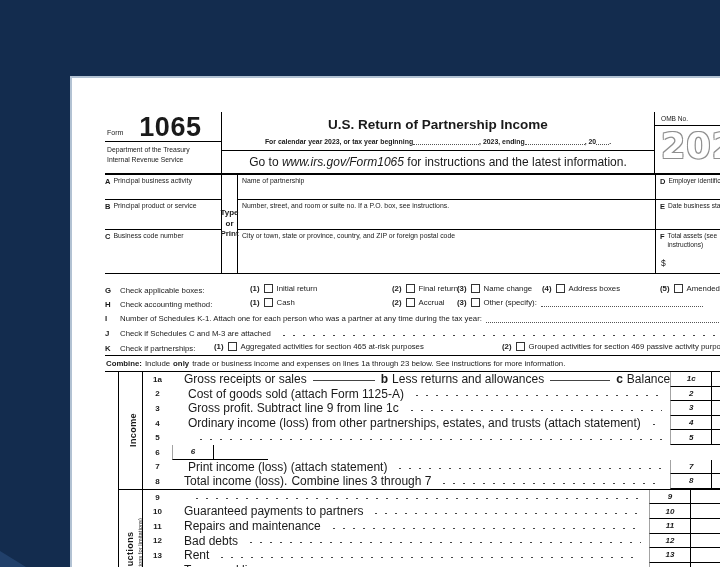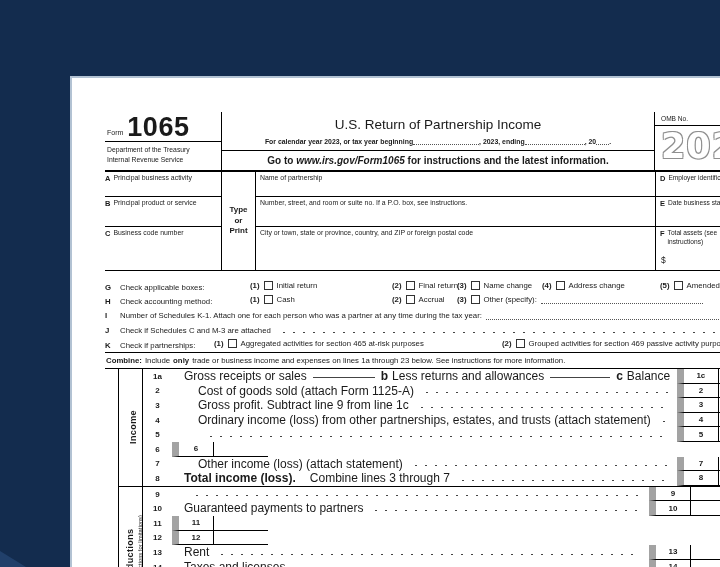--- a/index.html
+++ b/index.html
@@ -16,48 +16,48 @@
   .paper{
     position:absolute;left:70px;top:76px;width:650px;height:491px;
     background:#ffffff;overflow:hidden;box-sizing:border-box;
     border-top:2px solid #b2c2d3;border-left:2px solid #b2c2d3;
   }
   .form{position:absolute;left:33px;top:0;width:640px;}
 
   
   .hdr{display:flex;align-items:stretch;margin-top:34px;border-bottom:2px solid #000;}
   .hdr-left{width:117px;border-right:1px solid #000;box-sizing:border-box;display:flex;flex-direction:column;}
-  .form-line{display:flex;align-items:flex-end;gap:4px;padding:3px 2px 2px 2px;border-bottom:1px solid #000;}
+  .form-line{display:flex;align-items:flex-end;gap:16px;padding:3px 2px 2px 2px;border-bottom:1px solid #000;}
   .form-word{font-size:7px;padding-bottom:3px;}
   .form-number{font-size:27px;font-weight:bold;line-height:0.9;letter-spacing:0.5px;}
   .dept{font-size:6.8px;line-height:1.45;padding:3px 0 2px 2px;}
   .hdr-center{flex:1;border-right:1px solid #000;box-sizing:border-box;display:flex;flex-direction:column;text-align:center;}
-  .title{font-size:13.5px;font-weight:normal;padding:5px 0 4px;}
+  .title{font-size:13.5px;font-weight:bold;padding:5px 0 4px;}
   .cal{font-size:6.9px;font-weight:bold;border-bottom:1px solid #000;padding:0 4px 5px;display:flex;justify-content:center;align-items:flex-end;white-space:nowrap;}
-  .goto{font-size:10px;font-weight:bold;padding:4px 0 4px;}
+  .goto{font-size:12px;font-weight:normal;padding:4px 0 4px;}
   .goto .url{font-style:italic;}
   .hdr-right{width:90px;box-sizing:border-box;display:flex;flex-direction:column;}
   .omb{font-size:6.6px;padding:3px 4px 3px 6px;border-bottom:1px solid #000;white-space:nowrap;}
   .year-text{
     font-size:35px;font-weight:bold;line-height:1;padding:3px 0 0 6px;letter-spacing:1px;
     color:#fff;
     text-shadow:-1px -1px 0 #8f8f8f,1px -1px 0 #8f8f8f,-1px 1px 0 #8f8f8f,1px 1px 0 #8f8f8f;
     font-family:"DejaVu Sans",sans-serif;white-space:nowrap;
   }
   .dblank{display:inline-block;border-bottom:1px dotted #555;height:8px;}
   .sblank{display:inline-block;border-bottom:1px solid #444;height:8px;}
 
   
   .egrid{display:flex;border-bottom:1.5px solid #000;align-items:stretch;}
   .ecol-labels{width:116px;box-sizing:border-box;}
   .ecell{height:25px;border-bottom:1px solid #000;font-size:6.9px;padding:2px 1px 0 0;box-sizing:border-box;display:flex;gap:3px;}
   .ecell.h2{height:30px;}
   .ecell.h3{height:43px;border-bottom:none;}
   .eletter{font-weight:bold;font-size:7.5px;}
-  .ecol-type{width:35px;border-left:1px solid #000;border-right:1px solid #000;box-sizing:border-box;display:flex;align-items:center;justify-content:center;}
+  .ecol-type{width:17px;border-left:1px solid #000;border-right:1px solid #000;box-sizing:border-box;display:flex;align-items:center;justify-content:center;}
   .type-print{font-size:8px;font-weight:bold;text-align:center;line-height:1.35;}
   .ecol-fields{flex:1;box-sizing:border-box;}
   .fcell{height:25px;border-bottom:1px solid #000;font-size:6.9px;padding:2px 0 0 4px;box-sizing:border-box;}
   .fcell.h2{height:30px;}
   .fcell.h3{height:43px;border-bottom:none;}
   .ecol-right{width:90px;border-left:1px solid #000;box-sizing:border-box;}
   .rcell{height:25px;border-bottom:1px solid #000;font-size:6.6px;padding:2px 0 0 4px;box-sizing:border-box;display:flex;gap:3px;white-space:nowrap;}
   .rcell.h2{height:30px;}
   .rcell.h3{height:43px;border-bottom:none;position:relative;}
   .f-wrap{white-space:normal;line-height:1.3;width:60px;}
@@ -86,22 +86,22 @@
   .sec + .sec{border-top:1px solid #000;}
   .sec-side{width:25px;flex:0 0 25px;border-left:1px solid #000;border-right:1px solid #000;box-sizing:border-box;position:relative;overflow:hidden;}
   .rot{position:absolute;top:50%;left:50%;transform:translate(-50%,-50%) rotate(-90deg);white-space:nowrap;text-align:center;}
   .rot .big{font-weight:bold;font-size:9px;letter-spacing:0.4px;}
   .rot .small{font-size:5.8px;display:block;}
   .rot.low{top:78%;}
   .sec-rows{flex:1;display:flex;flex-direction:column;}
   .trow{display:flex;align-items:stretch;height:14.6px;}
   .tnum{width:29px;flex:0 0 29px;font-weight:bold;font-size:8px;display:flex;align-items:center;justify-content:center;}
   .tdesc{flex:1;display:flex;font-size:12px;white-space:nowrap;overflow:hidden;padding-left:12px;box-sizing:border-box;}
-  .tdesc .b{font-weight:bold;margin-right:14px;}
-  .tcode{width:42px;flex:0 0 42px;border-left:7px solid #a3a3a3;border-right:1px solid #000;border-bottom:1px solid #000;box-sizing:border-box;display:flex;align-items:center;justify-content:center;font-weight:bold;font-size:8px;}
+  .tdesc .b{font-weight:normal;margin-right:4px;}
+  .tcode{width:42px;flex:0 0 42px;border-left:1px solid #a3a3a3;border-right:1px solid #000;border-bottom:1px solid #000;box-sizing:border-box;display:flex;align-items:center;justify-content:center;font-weight:bold;font-size:8px;font-style:italic;}
   .tamt{width:54px;flex:0 0 54px;border-bottom:1px solid #000;box-sizing:border-box;}
   .subletter{font-weight:bold;margin:0 4px 0 6px;}
 </style>
 </head>
 <body>
 
 <div class="corner-accent"></div>
 
 <div class="paper">
   <div class="form">
@@ -200,21 +200,21 @@
           <span>Final return</span>
         </span>
         <span class="opt" style="left:352px;">
           <span class="optnum">(3)</span>
           <span class="cbx"></span>
           <span>Name change</span>
         </span>
         <span class="opt" style="left:437px;">
           <span class="optnum">(4)</span>
           <span class="cbx"></span>
-          <span>Address change</span>
+          <span>Address boxes</span>
         </span>
         <span class="opt" style="left:555px;">
           <span class="optnum">(5)</span>
           <span class="cbx"></span>
           <span>Amended return</span>
         </span>
       </div>
 
       <div class="chk">
         <span class="letter">H</span>
@@ -338,21 +338,21 @@
           <div class="trow">
             <div class="tnum">6</div>
             <div class="tcode">6</div>
             <div class="tamt"></div>
           </div>
 
           <div class="trow">
             <div class="tnum">7</div>
             <div class="tdesc">
                 <span class="b"></span>
-                <span>Other income (loss) (attach statement)</span>
+                <span>Print income (loss) (attach statement)</span>
                 <span class="leader"></span>
               </div>
             <div class="tcode">7</div>
             <div class="tamt"></div>
           </div>
 
           <div class="trow">
             <div class="tnum">8</div>
             <div class="tdesc">
                 <span class="b">Total income (loss).</span>
@@ -389,26 +389,34 @@
             <div class="tdesc">
                 <span>Guaranteed payments to partners</span>
                 <span class="leader"></span>
               </div>
             <div class="tcode">10</div>
             <div class="tamt"></div>
           </div>
 
           <div class="trow">
             <div class="tnum">11</div>
+            <div class="tdesc">
+                <span>Repairs and maintenance</span>
+                <span class="leader"></span>
+              </div>
             <div class="tcode">11</div>
             <div class="tamt"></div>
           </div>
 
           <div class="trow">
             <div class="tnum">12</div>
+            <div class="tdesc">
+                <span>Bad debts</span>
+                <span class="leader"></span>
+              </div>
             <div class="tcode">12</div>
             <div class="tamt"></div>
           </div>
 
           <div class="trow">
             <div class="tnum">13</div>
             <div class="tdesc">
                 <span>Rent</span>
                 <span class="leader"></span>
               </div>

